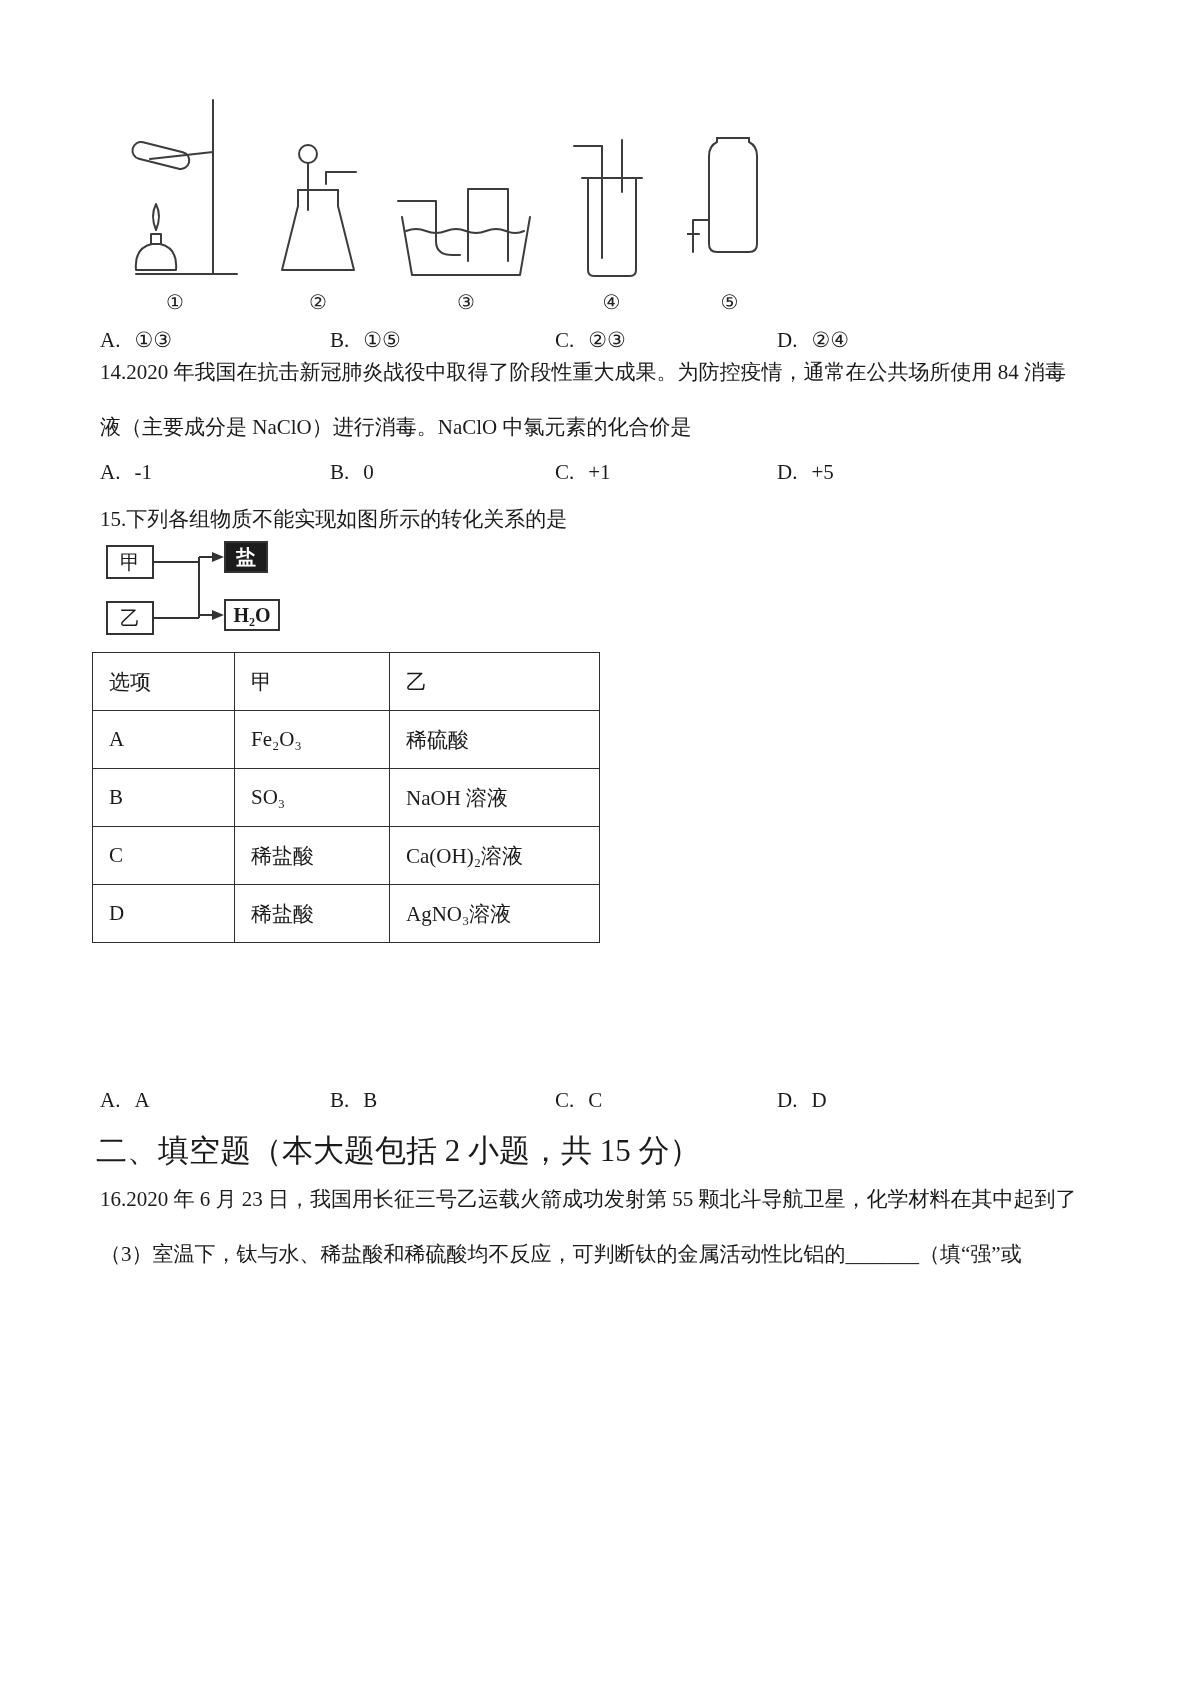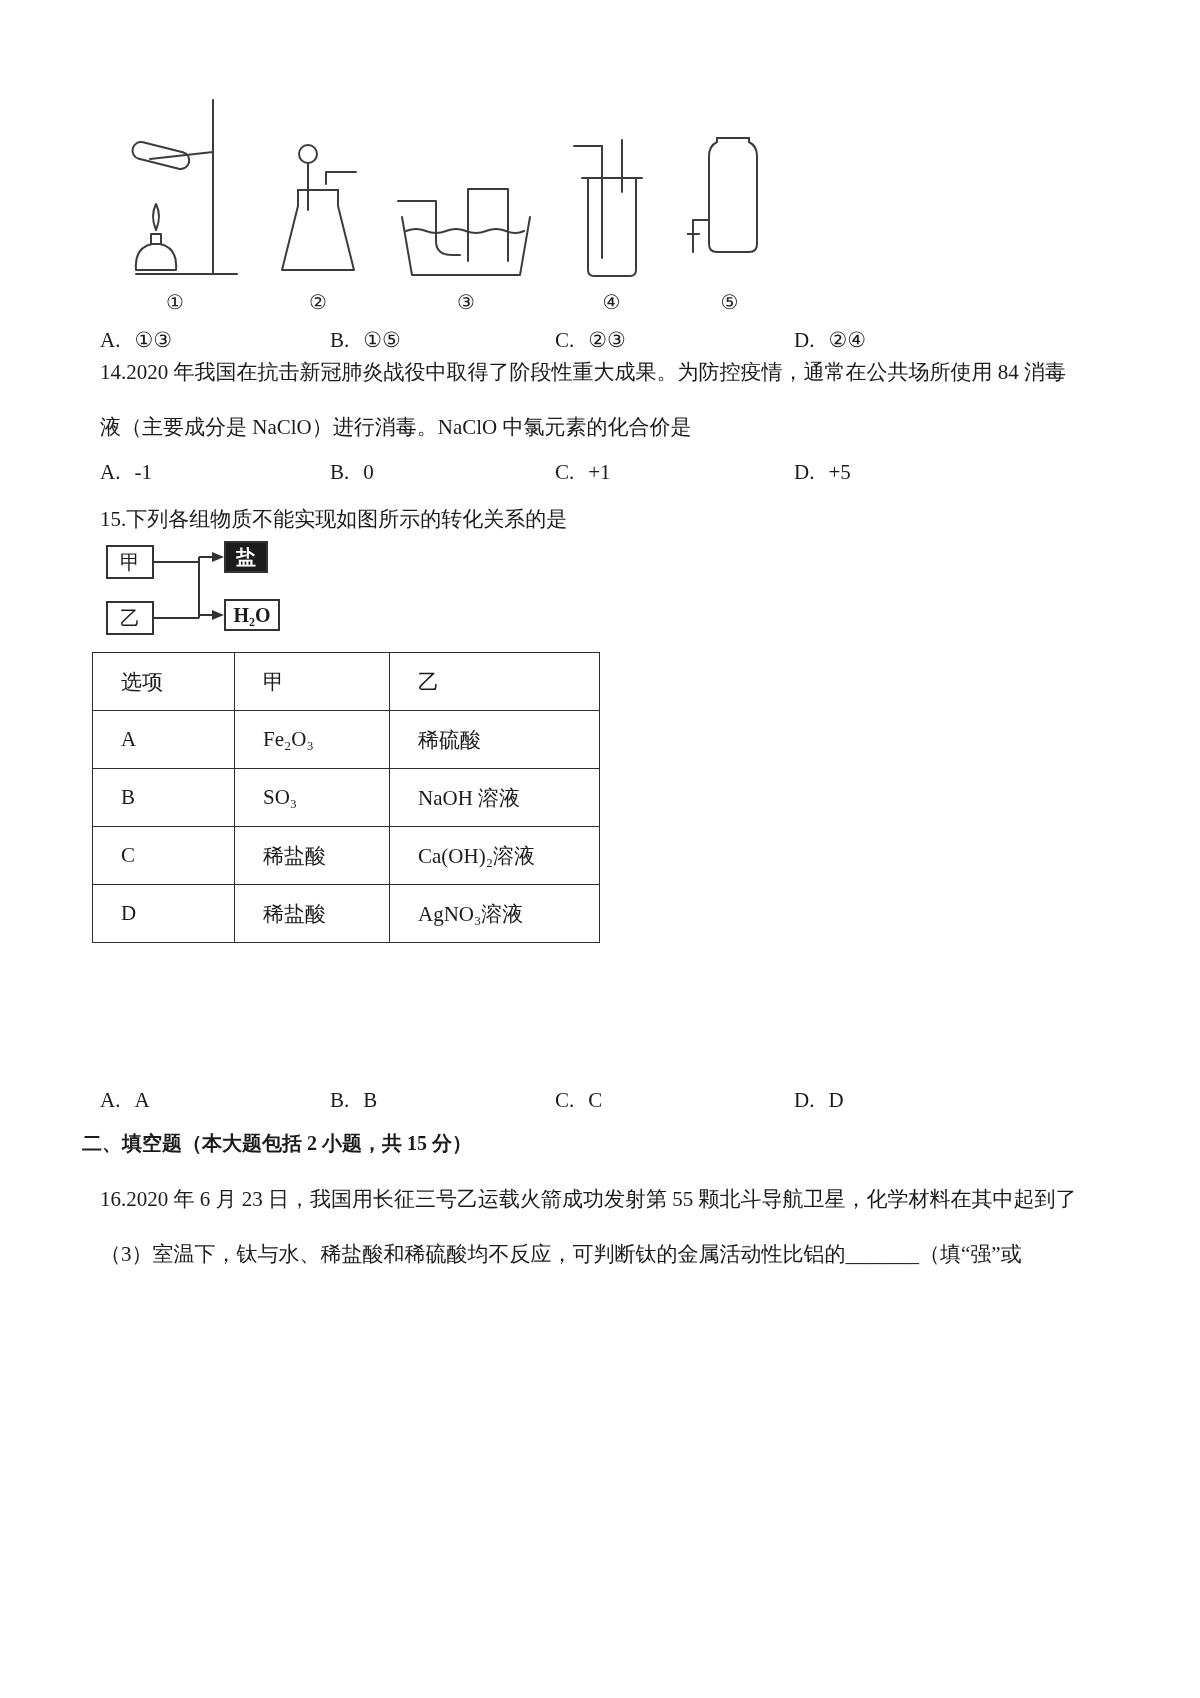--- a/index.html
+++ b/index.html
@@ -24,42 +24,42 @@
   .apparatus-item { display: flex; flex-direction: column; align-items: center; }
   .apparatus-item svg { display: block; }
   .apparatus-label { font-size: 20px; margin-top: 8px; color: #222; }
   .sketch { stroke: #3c3c3c; fill: none; stroke-width: 2; stroke-linecap: round; stroke-linejoin: round; }
 
   
   .opts { position: absolute; left: 100px; width: 1050px; height: 30px; }
   .opt { position: absolute; top: 0; font-size: 21px; white-space: nowrap; }
   .opt .key { margin-right: 14px; }
   .opt-a { left: 0; text-align: right; }   .opt-b { left: 230px; }
-  .opt-c { left: 455px; } .opt-d { left: 694px; }
+  .opt-c { left: 455px; } .opt-d { left: 677px; }
 
   
   .diagram { position: absolute; left: 103px; top: 540px; }
   .diagram text { font-size: 20px; font-family: "Liberation Serif", serif; }
 
   
   table.qtable {
     position: absolute; left: 92px; top: 652px;
     border-collapse: collapse; font-size: 21px;
   }
   table.qtable td {
     border: 1px solid #2e2e2e;
-    height: 58px; padding: 0 28px;
+    height: 58px; padding: 0 16px;
     vertical-align: middle; text-align: left;
     font-weight: normal; white-space: nowrap;
   }
   td.c1 { width: 142px; } td.c2 { width: 155px; } td.c3 { width: 210px; }
 
   .section-heading {
-    position: absolute; left: 82px; top: 1130px;
-    font-size: 20px; font-weight: bold; white-space: nowrap;
+    position: absolute; left: 96px; top: 1130px;
+    font-size: 31px; font-weight: normal; white-space: nowrap;
   }
 </style>
 </head>
 <body>
 
 <div class="page">
 
   <div class="apparatus-row">
 
     <div class="apparatus-item">

